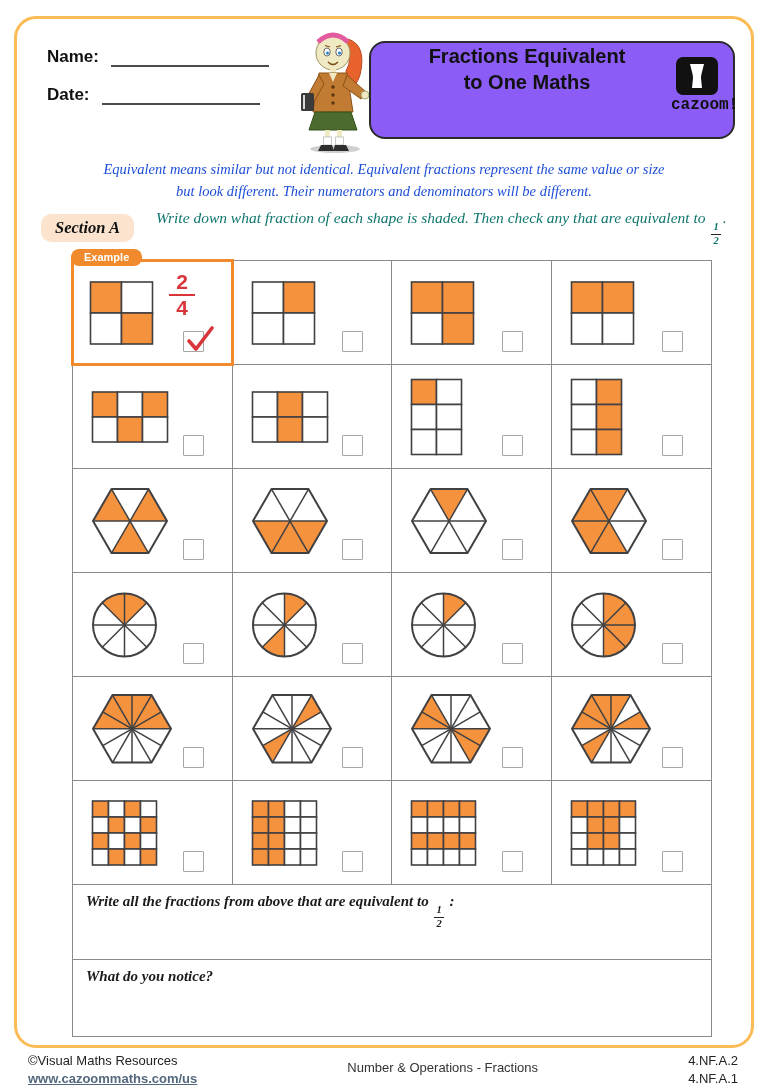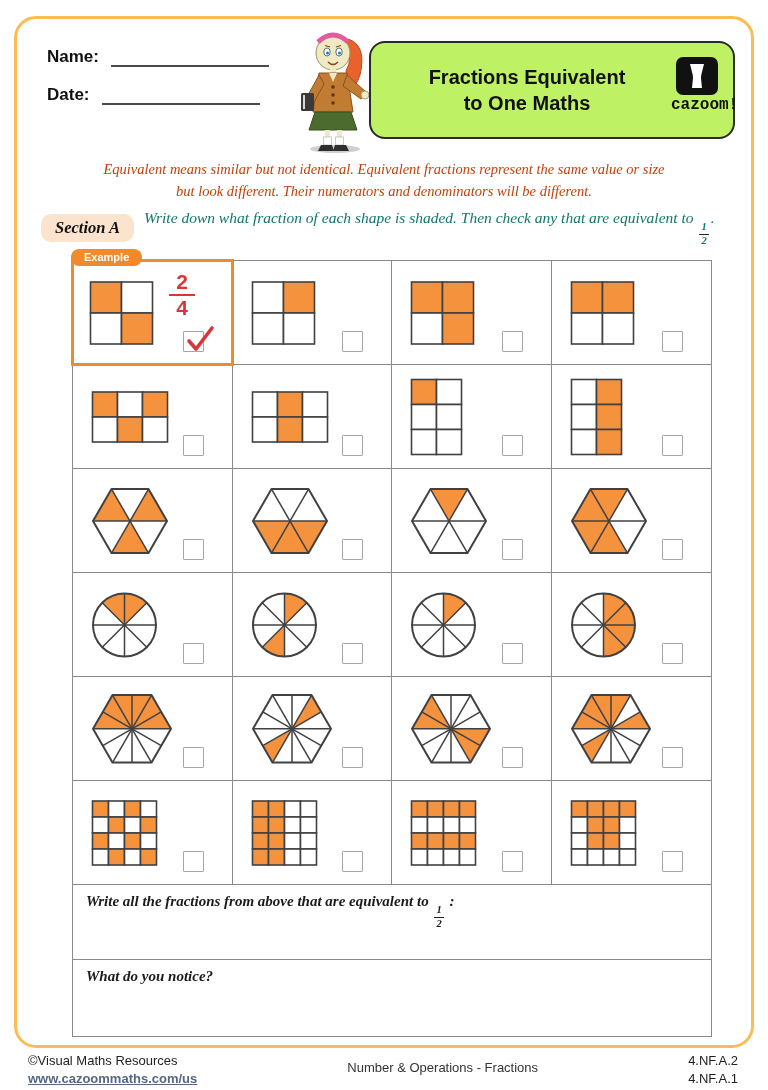--- a/index.html
+++ b/index.html
@@ -3,27 +3,27 @@
 <meta charset="utf-8">
 <style>
   html,body{margin:0;padding:0;background:#fff;}
   body{width:768px;height:1090px;position:relative;font-family:"Liberation Sans",sans-serif;color:#1c1c1c;}
   .frame{position:absolute;left:14px;top:16px;width:734px;height:1026px;border:3px solid var(--page-border);border-radius:22px;background:#fff;}
   
   .field{position:absolute;left:30px;display:flex;align-items:flex-end;justify-content:center;}
   .field .lbl{font-weight:bold;font-size:17px;color:#111;}
   .field .line{display:inline-block;width:158px;border-bottom:2px solid #4a4a4a;margin-left:12px;height:16px;}
   .char{position:absolute;left:272px;top:4px;}
-  .title-box{position:absolute;left:352px;top:22px;width:362px;height:94px;border:2px solid #2b2b2b;border-radius:16px;background:#bef264;display:flex;align-items:center;}
+  .title-box{position:absolute;left:352px;top:22px;width:362px;height:94px;border:2px solid #2b2b2b;border-radius:16px;background:#8b5cf6;display:flex;align-items:flex-start;}
   .title-text{flex:1;text-align:center;font-weight:bold;font-size:20px;line-height:1.3;color:#111;padding:0 66px 0 16px;}
   .logo{position:absolute;right:10px;top:14px;width:52px;text-align:center;}
   .logo-box{width:42px;height:38px;background:#111;border-radius:7px;margin:0 auto;display:flex;align-items:center;justify-content:center;}
   .logo-word{font-family:Liberation Mono, monospace;font-weight:bold;font-size:16px;color:#111;margin-top:1px;}
-  .intro{position:absolute;top:140px;left:0;right:0;text-align:center;font-family:"Liberation Serif",serif;font-style:italic;font-size:14.5px;line-height:1.5;color:#c2410c;}
-  .section-row{position:absolute;top:190px;left:24px;right:8px;display:flex;align-items:center;gap:10px;}
+  .intro{position:absolute;top:140px;left:0;right:0;text-align:center;font-family:"Liberation Serif",serif;font-style:italic;font-size:14.5px;line-height:1.5;color:#1d4ed8;}
+  .section-row{position:absolute;top:190px;left:24px;right:8px;display:flex;align-items:center;gap:22px;}
   .section-pill{background:var(--section-bg);border-radius:10px;padding:4px 14px;font-family:"Liberation Serif",serif;font-weight:bold;font-style:italic;font-size:16.5px;color:#111;}
   .instruction{font-family:"Liberation Serif",serif;font-style:italic;font-size:15.5px;color:#0f766e;}
   .ifrac{display:inline-flex;flex-direction:column;align-items:center;line-height:1;font-size:10.5px;font-weight:bold;vertical-align:-7px;margin:0 2px;}
   .ifrac .n{border-bottom:1px solid #222;padding:0 2px 1px;}
   .ifrac .d{padding-top:1px;}
   
   .table{position:absolute;left:55px;top:241px;width:638px;border:1px solid var(--grid-line);background:#fff;}
   .grid{display:grid;grid-template-columns:repeat(4,1fr);}
   .cell{height:103px;position:relative;border-right:1px solid var(--grid-line);border-bottom:1px solid var(--grid-line);}
   .cell:nth-child(4n){border-right:none;}

